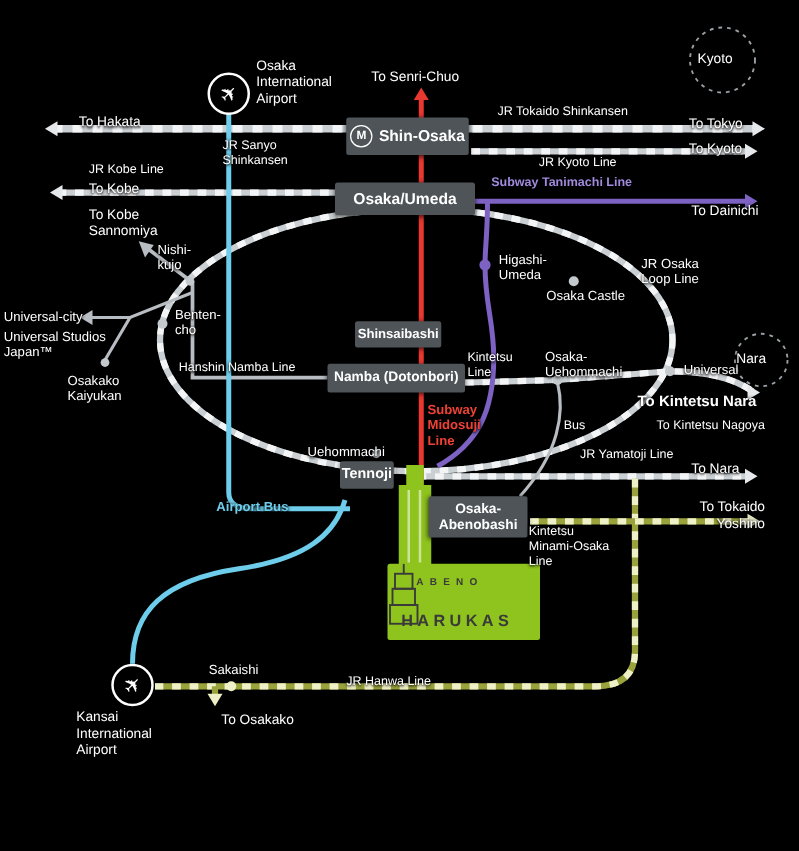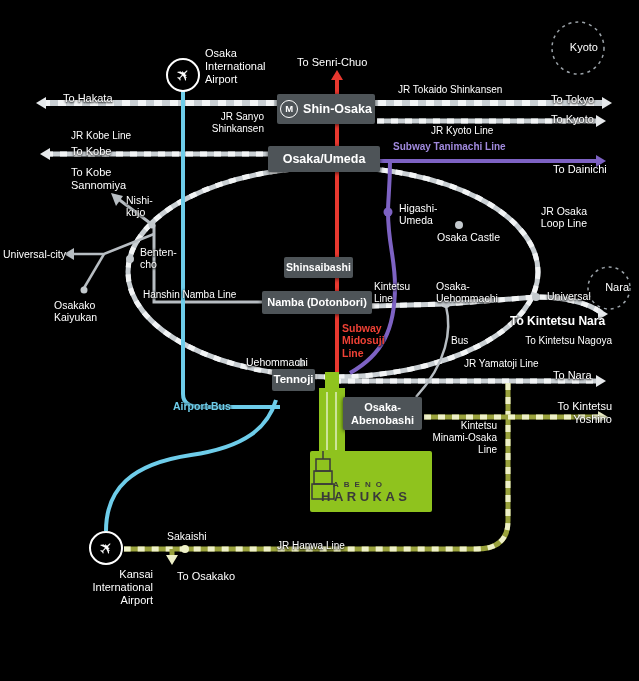--- a/index.html
+++ b/index.html
@@ -2,31 +2,31 @@
 <html><head>
 <meta charset="utf-8">
 <style>
   html,body{margin:0;padding:0;background:#000;}
   .stage{position:relative;width:639px;height:681px;background:#000;overflow:hidden;
          font-family:"Liberation Sans",sans-serif;}
   .stage svg{position:absolute;left:0;top:0;}
   .lbl{position:absolute;color:#fff;font-size:10.5px;line-height:1.18;white-space:pre-line;
        text-shadow:0 1px 2px #000,0 0 3px #000;z-index:3;}
   .fs10{font-size:10px}.fs11{font-size:11px}.fs12{font-size:12px}
-  .b{font-weight:bold}.ctr{text-align:right}.rt{text-align:right}
+  .b{font-weight:bold}.ctr{text-align:left}.rt{text-align:right}
   .purple{color:#a18ade}.red{color:#ef4135}.cyan{color:#6ecdea}
   .box{position:absolute;background:#4e5458;color:#fff;font-weight:bold;display:flex;
        align-items:center;justify-content:center;text-align:center;border-radius:2px;
        white-space:pre-line;line-height:1.15;z-index:2;box-shadow:0 1px 4px rgba(0,0,0,.7);}
   .metro{width:16px;height:16px;border:1.5px solid #fff;border-radius:50%;font-size:9.5px;
          font-weight:bold;display:flex;align-items:center;justify-content:center;
          flex:0 0 auto;margin-right:5px;color:#fff;}
   .harukas-box{position:absolute;left:310px;top:451px;width:122px;height:61px;
        background:#8fc31e;border-radius:2px;color:#3a3a3a;z-index:2;}
-  .abeno{position:absolute;left:23px;top:29px;font-size:8px;letter-spacing:5px;font-weight:bold;}
+  .abeno{position:absolute;left:23px;top:10px;font-size:8px;letter-spacing:5px;font-weight:bold;}
   .harukas-t{position:absolute;left:11px;top:38px;font-size:13px;letter-spacing:3.5px;font-weight:bold;}
   .bldg{position:absolute;right:8px;top:5px;}
 </style>
 </head>
 <body>
 
 <div class="stage">
 
 <svg width="639" height="681" viewBox="0 0 639 681">
 
@@ -198,39 +198,41 @@
 <div class="lbl ctr" style="left:513px;top:205px;width:74px">JR Osaka
 Loop Line</div>
 <div class="lbl" style="left:126px;top:194px">Nishi-
 kujo</div>
 <div class="lbl" style="left:399px;top:202px">Higashi-
 Umeda</div>
 <div class="lbl" style="left:437px;top:231px">Osaka Castle</div>
 <div class="lbl" style="left:140px;top:246px">Benten-
 cho</div>
 <div class="lbl" style="left:3px;top:248px">Universal-city</div>
+<div class="lbl" style="left:3px;top:264px">Universal Studios
+Japan™</div>
 <div class="lbl" style="left:54px;top:299px">Osakako
 Kaiyukan</div>
 <div class="lbl fs10" style="left:143px;top:289px">Hanshin Namba Line</div>
 <div class="lbl fs10" style="left:374px;top:281px">Kintetsu
 Line</div>
 <div class="lbl" style="left:436px;top:280px">Osaka-
 Uehommachi</div>
 <div class="lbl" style="left:547px;top:290px">Universal</div>
 <div class="lbl fs12 b" style="left:510px;top:314px">To Kintetsu Nara</div>
 <div class="lbl fs10 rt" style="left:500px;top:335px;width:112px">To Kintetsu Nagoya</div>
 <div class="lbl b red" style="left:342px;top:322px">Subway
 Midosuji
 Line</div>
 <div class="lbl fs10" style="left:451px;top:335px">Bus</div>
 <div class="lbl" style="left:246px;top:356px">Uehommachi</div>
 <div class="lbl fs10" style="left:464px;top:358px">JR Yamatoji Line</div>
 <div class="lbl fs11" style="left:553px;top:369px">To Nara</div>
 <div class="lbl b cyan" style="left:173px;top:400px">Airport Bus</div>
-<div class="lbl fs11 rt" style="left:520px;top:400px;width:92px">To Kintetsu
+<div class="lbl fs11 rt" style="left:520px;top:400px;width:92px">To Tokaido
 Yoshino</div>
 <div class="lbl fs10 ctr" style="left:423px;top:420px;width:74px">Kintetsu
 Minami-Osaka
 Line</div>
 <div class="lbl fs10" style="left:277px;top:540px">JR Hanwa Line</div>
 <div class="lbl" style="left:167px;top:530px">Sakaishi</div>
 <div class="lbl fs11" style="left:177px;top:570px">To Osakako</div>
 <div class="lbl fs11" style="left:205px;top:47px">Osaka
 International
 Airport</div>

